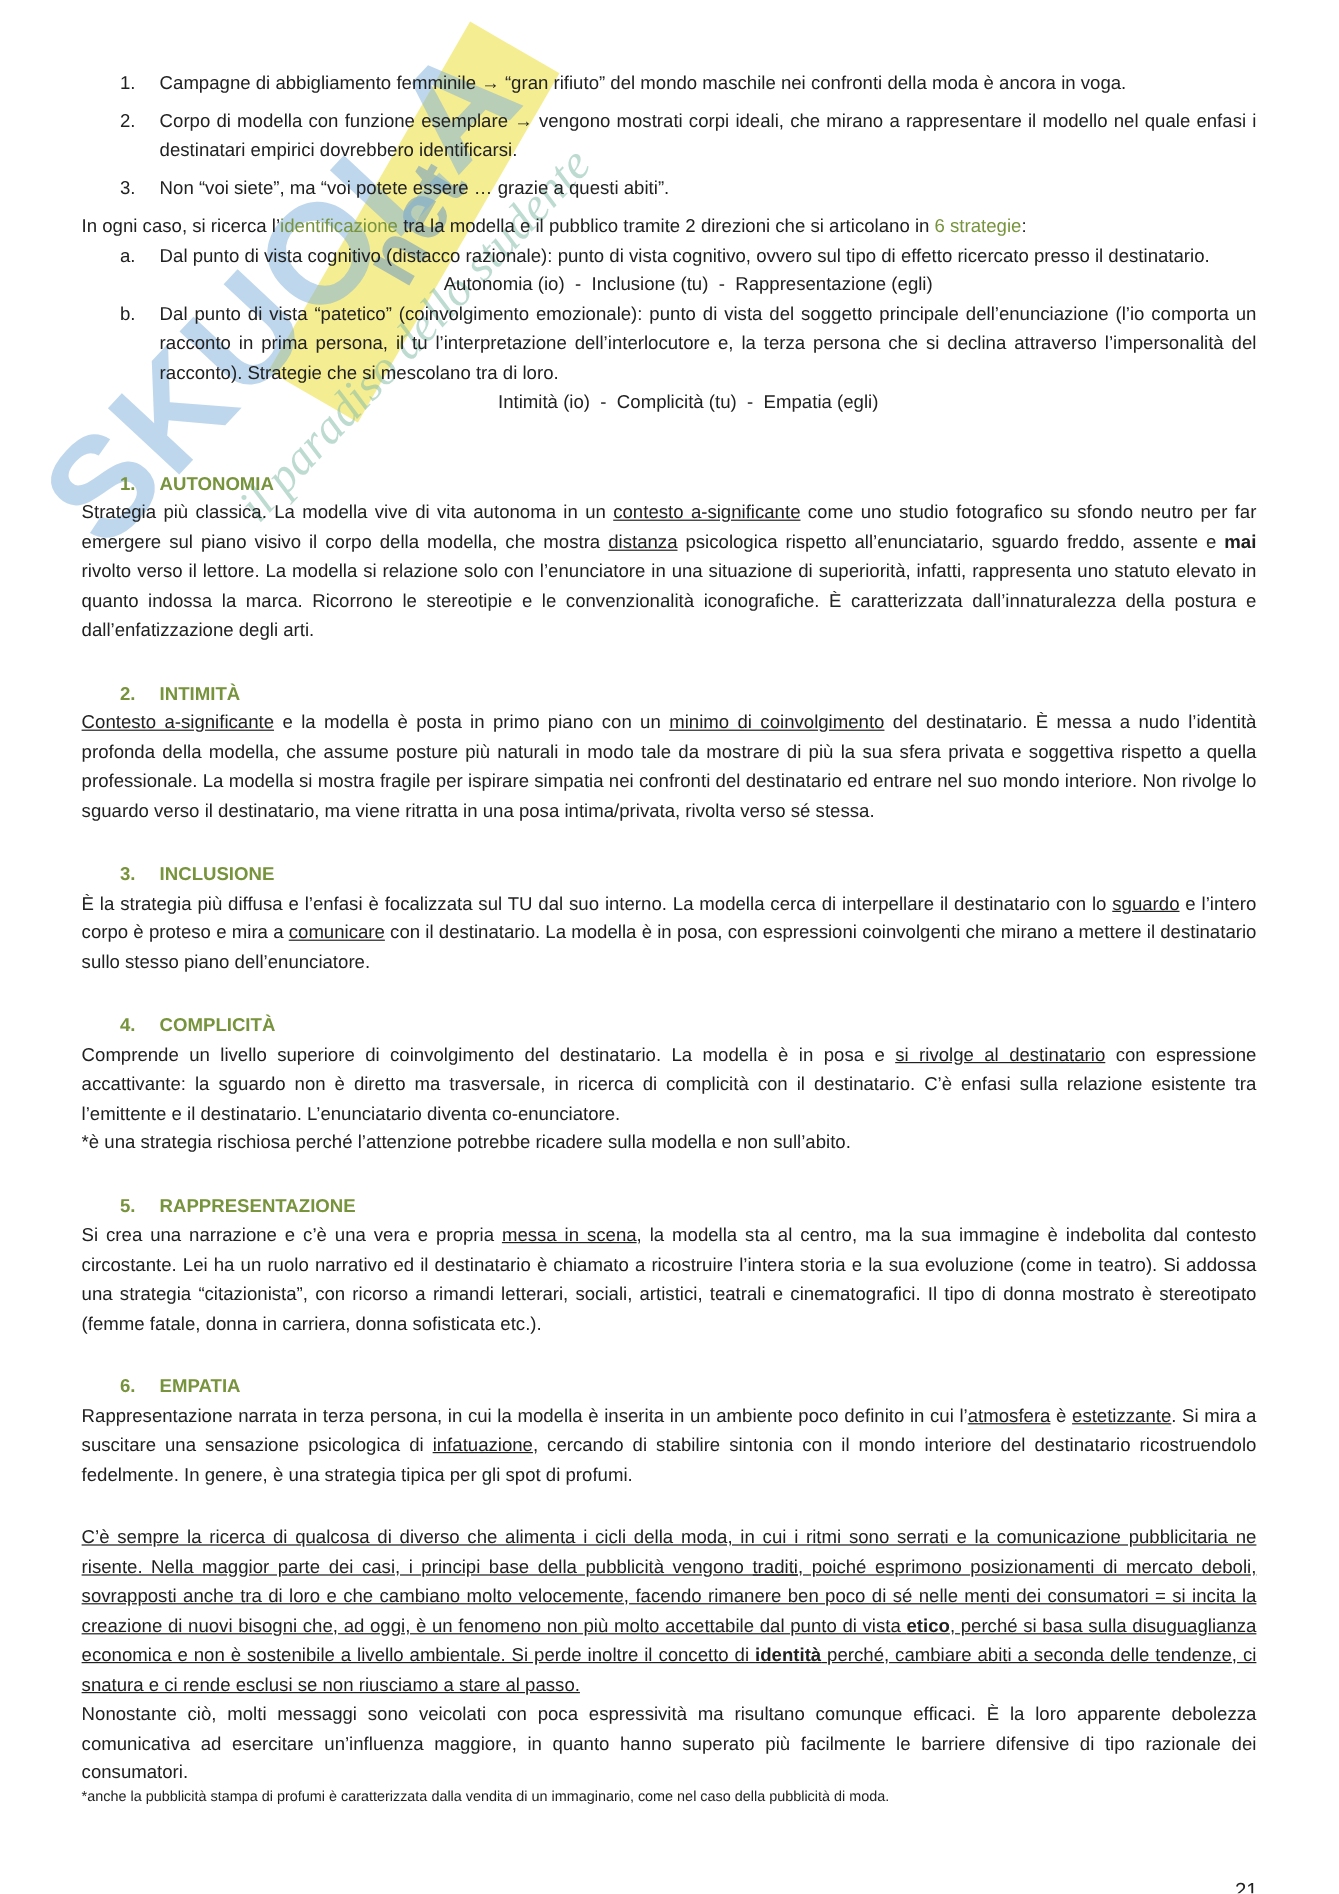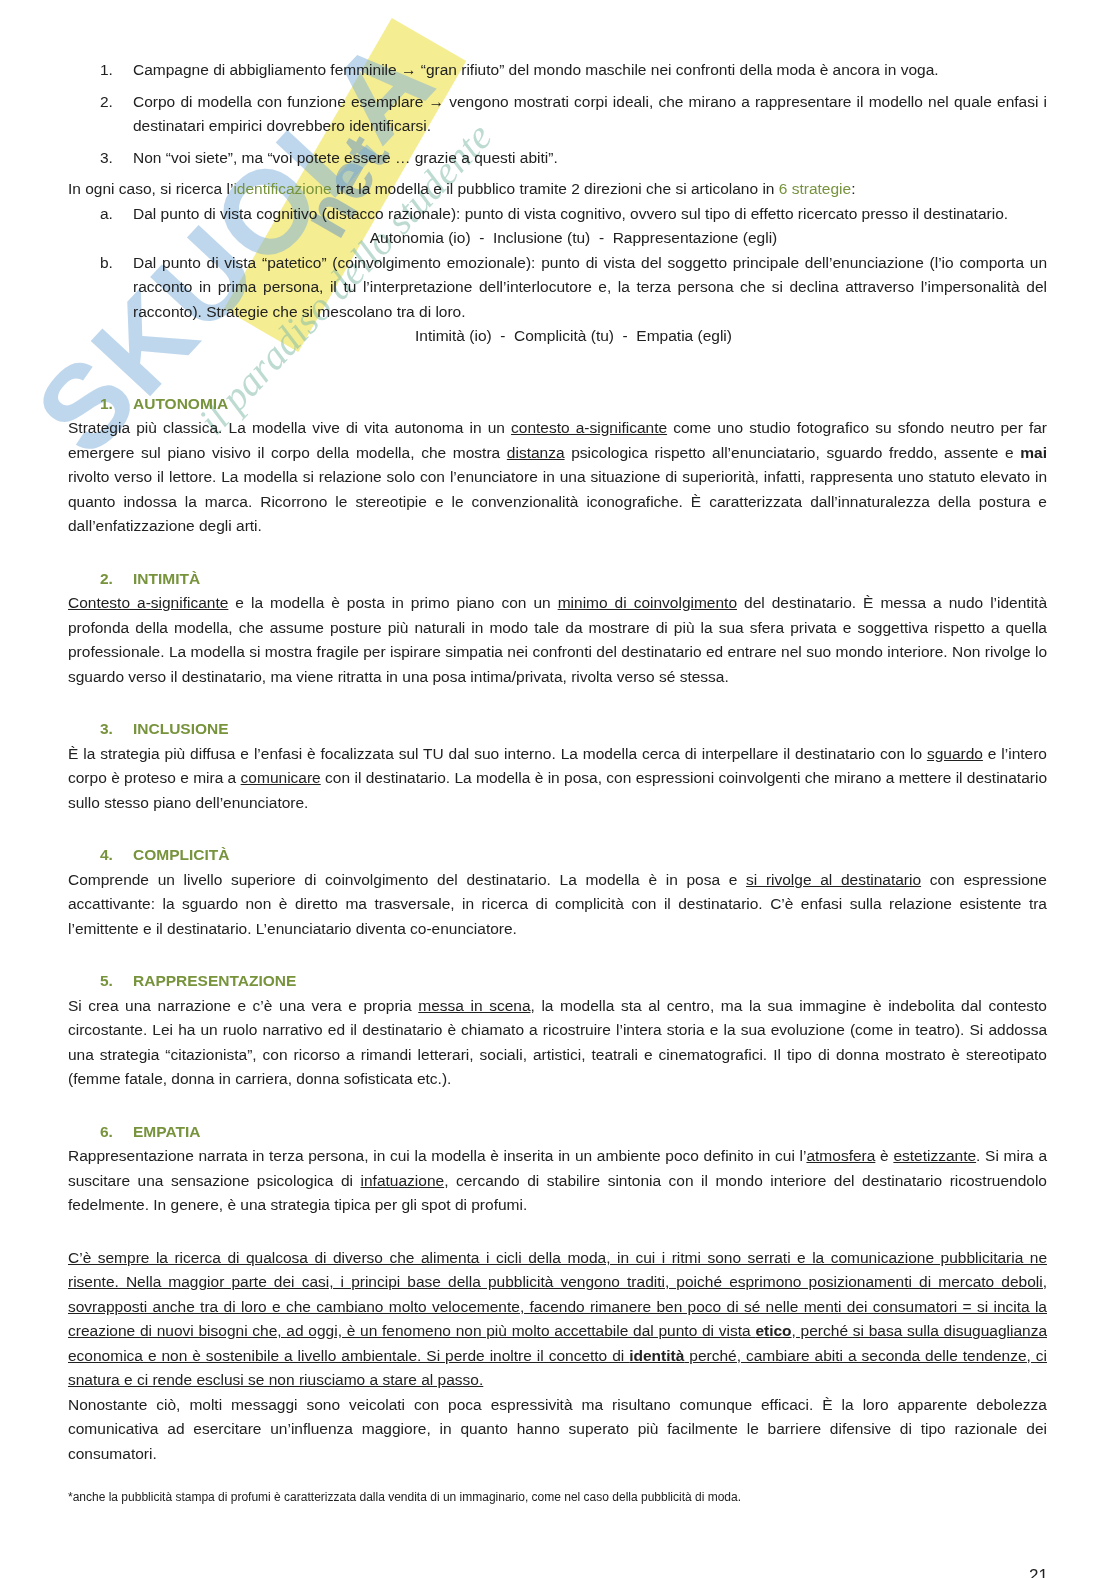--- a/index.html
+++ b/index.html
@@ -132,20 +132,21 @@
       </h2>
       <p class="para"><span class="seg-p">È la strategia più diffusa e l’enfasi è focalizzata sul TU dal suo interno. La modella cerca di interpellare il destinatario con lo </span><span class="seg-u">sguardo</span><span class="seg-p"> e l’intero corpo è proteso e mira a </span><span class="seg-u">comunicare</span><span class="seg-p"> con il destinatario. La modella è in posa, con espressioni coinvolgenti che mirano a mettere il destinatario sullo stesso piano dell’enunciatore.</span></p>
     </section>
 
     <section class="section">
       <h2 class="sec-head">
         <span class="num">4.</span>
         <span>COMPLICITÀ</span>
       </h2>
       <p class="para"><span class="seg-p">Comprende un livello superiore di coinvolgimento del destinatario. La modella è in posa e </span><span class="seg-u">si rivolge al destinatario</span><span class="seg-p"> con espressione accattivante: la sguardo non è diretto ma trasversale, in ricerca di complicità con il destinatario. C’è enfasi sulla relazione esistente tra l’emittente e il destinatario. L’enunciatario diventa co-enunciatore.</span></p>
+      <p class="para"><span class="seg-p">*è una strategia rischiosa perché l’attenzione potrebbe ricadere sulla modella e non sull’abito.</span></p>
     </section>
 
     <section class="section">
       <h2 class="sec-head">
         <span class="num">5.</span>
         <span>RAPPRESENTAZIONE</span>
       </h2>
       <p class="para"><span class="seg-p">Si crea una narrazione e c’è una vera e propria </span><span class="seg-u">messa in scena</span><span class="seg-p">, la modella sta al centro, ma la sua immagine è indebolita dal contesto circostante. Lei ha un ruolo narrativo ed il destinatario è chiamato a ricostruire l’intera storia e la sua evoluzione (come in teatro). Si addossa una strategia “citazionista”, con ricorso a rimandi letterari, sociali, artistici, teatrali e cinematografici. Il tipo di donna mostrato è stereotipato (femme fatale, donna in carriera, donna sofisticata etc.).</span></p>
     </section>
 

